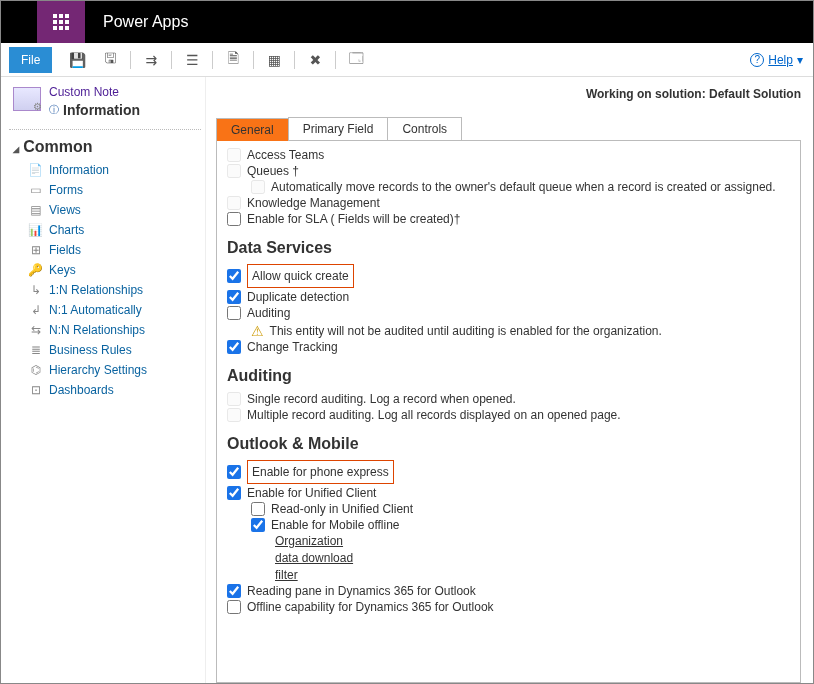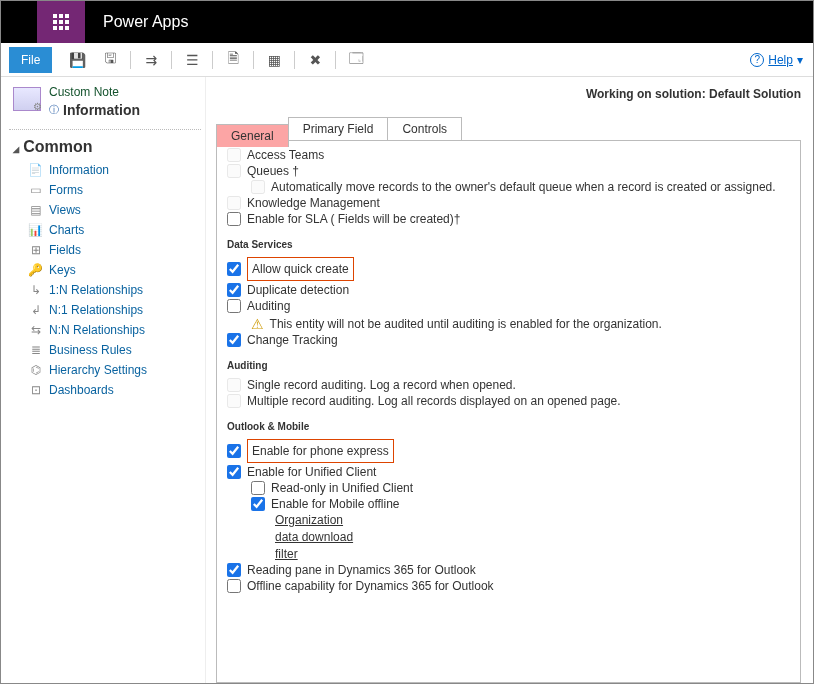--- a/index.html
+++ b/index.html
@@ -22,36 +22,36 @@
 
 
 .main { display: flex; height: calc(100% - 76px); }
 
 
 .left { width: 200px; padding: 8px 0 0 8px; }
 .entity-box { display: flex; align-items: flex-start; gap: 8px; margin-bottom: 10px; padding-left: 4px; }
 .entity-icon { width: 28px; height: 24px; border: 1px solid #a8c; background: linear-gradient(#e8e8ff,#d0d0f0); position: relative; margin-top: 2px; }
 .entity-icon::after { content: "⚙"; position: absolute; right: -2px; bottom: -2px; font-size: 10px; color: #888; }
 .entity-titles { line-height: 1.3; }
-.entity-name { font-size: 12px; color: #14532d; }
+.entity-name { font-size: 12px; color: #4c1d95; }
 .entity-sub { font-size: 14px; font-weight: bold; }
 .tree-head { font-weight: bold; font-size: 16px; padding: 4px 0 4px 4px; cursor: pointer; }
 .tree-head::before { content: "◢"; font-size: 8px; margin-right: 4px; color: #555; }
 .tree-item { display: flex; align-items: center; gap: 6px; padding: 3px 0 3px 20px; color: #0a63a0; cursor: pointer; font-size: 12px; }
 .tree-item .sq { width: 14px; height: 14px; display: inline-flex; align-items: center; justify-content: center; color: #888; }
 
 
 .right { flex: 1; padding: 10px 12px 0 10px; display: flex; flex-direction: column; min-width: 0; border-left: 1px solid #eee; margin-left: 4px; }
 .working-on { text-align: right; font-size: 12px; font-weight: bold; margin-bottom: 16px; }
 .tabs { display: flex; border-bottom: 1px solid #bbb; }
 .tab { border: 1px solid #bbb; border-bottom: none; padding: 4px 14px; margin-right: -1px; background: #fff; font-size: 12px; cursor: pointer; }
-.tab.active { position: relative; top: 7px; background: #fca5a5; }
+.tab.active { position: relative; top: 1px; background: #f97316; }
 .tab:not(.active) { background: #fff; }
 .tab-body { flex: 1; overflow-y: scroll; border: 1px solid #bbb; border-top: none; padding: 6px 10px 20px 10px; position: relative; }
-.sec-h { font-weight: bold; font-size: 10px; margin: 12px 0 6px 0; }
+.sec-h { font-weight: bold; font-size: 16px; margin: 12px 0 6px 0; }
 .row { display: flex; align-items: center; gap: 6px; padding: 1px 0; font-size: 12px; }
 .row.indent1 { padding-left: 24px; }
 .row input[type=checkbox] { width: 14px; height: 14px; accent-color: #1a73e8; cursor: pointer; }
 .row input[type=checkbox]:disabled { opacity: 0.5; }
 .row label { cursor: pointer; }
 .highlight { border: 1px solid #d40; padding: 4px 4px; }
 .warn { display: flex; align-items: center; gap: 6px; padding-left: 24px; font-size: 12px; margin-top: 2px; }
 .warn-icon { color: #c90; font-size: 14px; }
 .link-stack { padding-left: 48px; font-size: 12px; line-height: 1.4; }
 .link-stack a { color: #333; text-decoration: underline; cursor: pointer; display: block; }
@@ -144,21 +144,21 @@
         <div class="tree-item">
           <span class="sq">🔑</span>
           <span>Keys</span>
         </div>
         <div class="tree-item">
           <span class="sq">↳</span>
           <span>1:N Relationships</span>
         </div>
         <div class="tree-item">
           <span class="sq">↲</span>
-          <span>N:1 Relationships</span>
+          <span>N:1 Automatically</span>
         </div>
         <div class="tree-item">
           <span class="sq">⇆</span>
           <span>N:N Relationships</span>
         </div>
         <div class="tree-item">
           <span class="sq">≣</span>
           <span>Business Rules</span>
         </div>
         <div class="tree-item">

